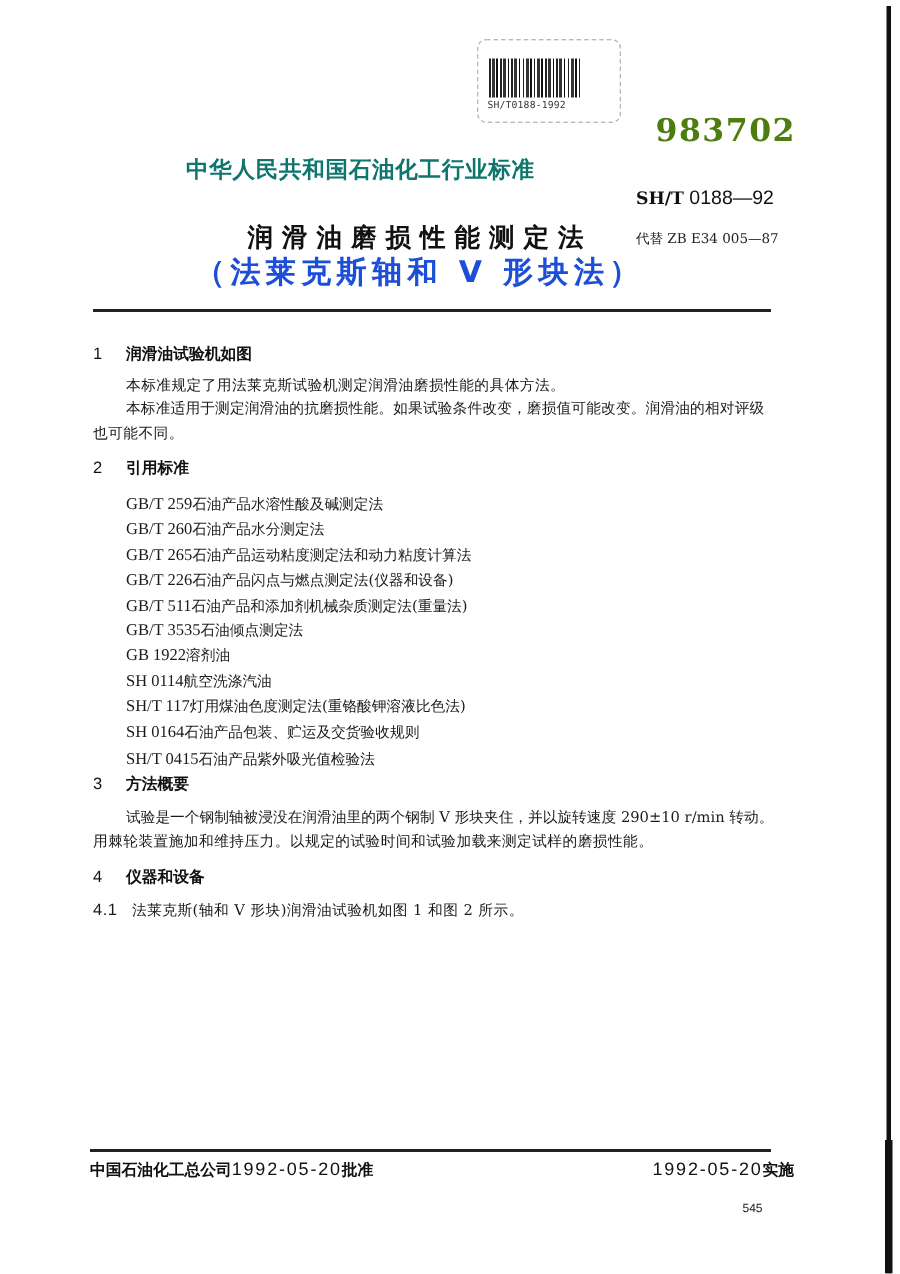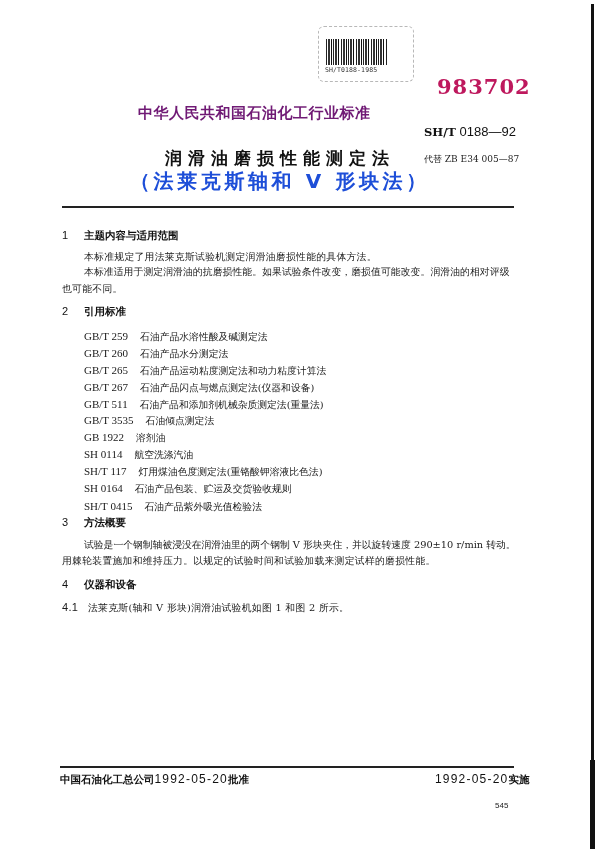--- a/index.html
+++ b/index.html
@@ -56,29 +56,28 @@
       color: #333;
       letter-spacing: 0.1px;
     }
 
     .doc-number {
       left: 437px; top: 74px;
       font-family: "DejaVu Serif", serif;
       font-weight: bold;
       font-size: 21px;
       letter-spacing: 1px;
-      color: #be185d;
+      color: #4d7c0f;
     }
     .std-header {
       left: 124px; top: 104px;
       font-size: 15px;
       font-weight: bold;
       letter-spacing: 0.5px;
-      color: #701a75;
-      margin-left: 14px;
+      color: #0f766e;
     }
     .std-code {
       left: 424px; top: 124px;
       font-family: "Liberation Sans", sans-serif;
       font-size: 13px;
       color: #111;
     }
     .std-code b {
       font-family: "DejaVu Serif", serif;
       font-weight: bold;
@@ -141,21 +140,21 @@
     .ref-item {
       left: 84px;
       font-family: "DejaVu Serif", serif;
       font-size: 9.8px;
       color: #1a1a1a;
     }
     .ref-code {
       display: inline-block;
       font-family: "Liberation Serif", serif;
       font-size: 11px;
-      margin-right: 12px;
+      margin-right: 0;
     }
 
     .footer-left {
       left: 60px; top: 772px;
       font-size: 10.5px;
       font-weight: bold;
       color: #111;
     }
     .footer-left .date, .footer-right .date {
       font-family: "Liberation Sans", sans-serif;
@@ -177,56 +176,56 @@
     }
   </style>
 </head>
 <body>
 
 <div class="right-edge"></div>
 <div class="right-edge-bottom"></div>
 
 <div class="barcode-box"></div>
 <div class="barcode"></div>
-<div class="barcode-label abs">SH/T0188-1985</div>
+<div class="barcode-label abs">SH/T0188-1992</div>
 
 <div class="abs doc-number">983702</div>
 <div class="abs std-header">中华人民共和国石油化工行业标准</div>
 <div class="abs std-code">
   <b>SH/T</b>
   <span>0188—92</span>
 </div>
 <div class="abs replaces">代替 ZB E34 005—87</div>
 <div class="abs title-1">润滑油磨损性能测定法</div>
 <div class="abs title-2">（法莱克斯轴和 V 形块法）</div>
 
 <div class="rule-top"></div>
 
 <div class="abs sec-heading" style="left:62px; top:229px;">
-  <span class="num">1</span><span>主题内容与适用范围</span>
+  <span class="num">1</span><span>润滑油试验机如图</span>
 </div>
 <div class="abs body-text" style="left:84px; top:251px;">本标准规定了用法莱克斯试验机测定润滑油磨损性能的具体方法。</div>
 <div class="abs body-text" style="left:84px; top:266px; letter-spacing:0.1px;">本标准适用于测定润滑油的抗磨损性能。如果试验条件改变，磨损值可能改变。润滑油的相对评级</div>
 <div class="abs body-text" style="left:62px; top:283px;">也可能不同。</div>
 
 <div class="abs sec-heading" style="left:62px; top:305px;">
   <span class="num">2</span><span>引用标准</span>
 </div>
 
 <div class="abs ref-item" style="top:330px;">
   <span class="ref-code">GB/T 259</span><span>石油产品水溶性酸及碱测定法</span>
 </div>
 <div class="abs ref-item" style="top:347px;">
   <span class="ref-code">GB/T 260</span><span>石油产品水分测定法</span>
 </div>
 <div class="abs ref-item" style="top:364px;">
   <span class="ref-code">GB/T 265</span><span>石油产品运动粘度测定法和动力粘度计算法</span>
 </div>
 <div class="abs ref-item" style="top:381px;">
-  <span class="ref-code">GB/T 267</span><span>石油产品闪点与燃点测定法(仪器和设备)</span>
+  <span class="ref-code">GB/T 226</span><span>石油产品闪点与燃点测定法(仪器和设备)</span>
 </div>
 <div class="abs ref-item" style="top:398px;">
   <span class="ref-code">GB/T 511</span><span>石油产品和添加剂机械杂质测定法(重量法)</span>
 </div>
 <div class="abs ref-item" style="top:414px;">
   <span class="ref-code">GB/T 3535</span><span>石油倾点测定法</span>
 </div>
 <div class="abs ref-item" style="top:431px;">
   <span class="ref-code">GB 1922</span><span>溶剂油</span>
 </div>

